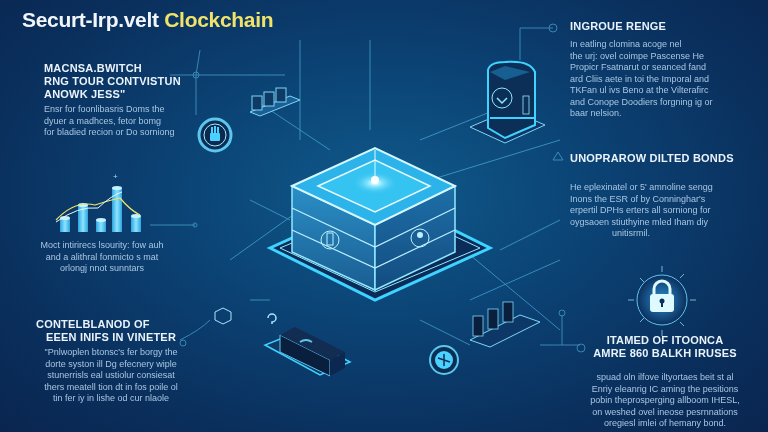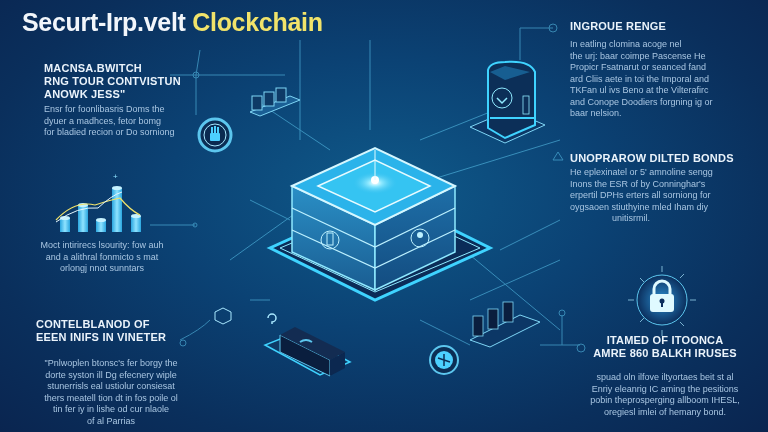--- a/index.html
+++ b/index.html
@@ -4,21 +4,21 @@
 <style>
   html, body { margin:0; padding:0; }
   body {
     width:768px; height:432px; overflow:hidden; position:relative;
     background: radial-gradient(ellipse at 50% 45%, #0f5a8a 0%, #0b4274 40%, #0a2f5c 75%, #0a2550 100%);
     font-family: "Liberation Sans", sans-serif;
     color:#d7e7f5;
   }
   .abs { position:absolute; }
   .title {
-    left:22px; top:8px; font-size:25px; font-weight:bold; letter-spacing:-0.3px;
+    left:22px; top:8px; font-size:21px; font-weight:bold; letter-spacing:-0.3px;
     color:#f2f6fb; white-space:nowrap;
   }
   .title .accent { color:#f1e36a; }
   .heading {
     font-weight:bold; color:#eaf3fb; font-size:11px; line-height:13px;
     text-transform:uppercase; letter-spacing:0.2px;
   }
   .body-text { font-size:9px; line-height:11.5px; color:#a9c6e2; }
   .center { text-align:center; }
   svg { position:absolute; left:0; top:0; }
@@ -104,27 +104,26 @@
 </svg>
 
 <div class="panel center" style="left:22px; top:240px; width:160px;">
   <div class="body-text">Moct intirirecs lsourity: fow auh</div>
   <div class="body-text">and a alithral fonmicto s mat</div>
   <div class="body-text">orlongj nnot sunntars</div>
 </div>
 
 <div class="panel" style="left:36px; top:318px; width:150px;">
   <div class="heading">Contelblanod of</div>
-  <div class="heading" style="margin-bottom:14px;">Eeen inifs in Vineter</div>
+  <div class="heading" style="margin-bottom:3px;text-align:center;">Eeen inifs in Vineter</div>
   <div class="body-text center">"Pnlwoplen btonsc's fer borgy the</div>
   <div class="body-text center">dorte syston ill Dg efecnery wiple</div>
   <div class="body-text center">stunerrisls eal ustiolur consiesat</div>
   <div class="body-text center">thers meatell tion dt in fos poile ol</div>
   <div class="body-text center">tin fer iy in lishe od cur nlaole</div>
-  <div class="body-text center">of al Parrias</div>
 </div>
 
 <svg width="768" height="432">
   <circle cx="215" cy="135" r="16" fill="#0b2e55" stroke="#5cc6ee" stroke-width="3"></circle>
   <circle cx="215" cy="135" r="11" fill="#0a2a50" stroke="#a9e8ff" stroke-width="1"></circle>
   <rect x="210" y="133" width="10" height="8" rx="1" fill="#4cd0ff"></rect>
   <rect x="211" y="127" width="2" height="7" fill="#4cd0ff"></rect>
   <rect x="214" y="126" width="2" height="8" fill="#4cd0ff"></rect>
   <rect x="217" y="127" width="2" height="7" fill="#4cd0ff"></rect>
 </svg>
@@ -183,30 +182,30 @@
   <path d="M490 72 L505 66 L530 72 L505 80 Z" fill="#1f7fb8" opacity="0.6"></path>
   <circle cx="502" cy="98" r="10" fill="none" stroke="#8fe9ff" stroke-width="1"></circle>
   <path d="M497 98 l5 5 l5 -5" stroke="#8fe9ff" stroke-width="1.5" fill="none"></path>
   <rect x="523" y="96" width="6" height="18" fill="none" stroke="#8fe9ff" stroke-width="0.8"></rect>
   <line x1="490" y1="118" x2="535" y2="118" stroke="#3fd3ff" stroke-width="2"></line>
 </svg>
 
 <div class="panel" style="left:570px; top:20px; width:190px;">
   <div class="heading" style="margin-bottom:6px;">Ingroue Renge</div>
   <div class="body-text">In eatling clomina acoge nel</div>
-  <div class="body-text">the urj: baar coimpe Pascense He</div>
+  <div class="body-text">the urj: ovel coimpe Pascense He</div>
   <div class="body-text">Propicr Fsatnarut or seanced fand</div>
   <div class="body-text">ard Cliis aete in toi the Imporal and</div>
   <div class="body-text">TKFan ul ivs Beno at the Vilterafirc</div>
   <div class="body-text">and Conope Doodiers forgning ig or</div>
   <div class="body-text">baar nelsion.</div>
 </div>
 
 <div class="panel" style="left:570px; top:152px; width:190px;">
-  <div class="heading" style="margin-bottom:2px;">Unoprarow Dilted Bonds</div>
+  <div class="heading" style="margin-bottom:17px;">Unoprarow Dilted Bonds</div>
   <div class="body-text">He eplexinatel or 5' amnoline sengg</div>
   <div class="body-text">Inons the ESR of by Conninghar's</div>
   <div class="body-text">erpertil DPHs erters all sorniong for</div>
   <div class="body-text">oygsaoen stiuthyine mled Iham diy</div>
   <div class="body-text" style="padding-left:42px;">unitisrmil.</div>
 </div>
 
 <svg width="768" height="432">
   <defs>
     <radialGradient id="lockGlow" cx="0.5" cy="0.5" r="0.5">
@@ -230,20 +229,21 @@
   <circle cx="662" cy="301" r="2.5" fill="#0b2e5c"></circle>
   <rect x="661" y="302" width="2" height="5" fill="#0b2e5c"></rect>
 </svg>
 
 <div class="panel center" style="left:575px; top:334px; width:180px;">
   <div class="heading">Itamed of Itoonca</div>
   <div class="heading" style="margin-bottom:12px;">Amre 860 Balkh Iruses</div>
   <div class="body-text">spuad oln ilfove iltyortaes beit st al</div>
   <div class="body-text">Enriy eleanrig IC aming the pesitions</div>
   <div class="body-text">pobin theprosperging allboom IHESL,</div>
+  <div class="body-text">on weshed ovel ineose pesrnnations</div>
   <div class="body-text">oregiesl imlei of hemany bond.</div>
 </div>
 
 <svg width="768" height="432">
 
   <path d="M265 345 L320 375 L350 362 L295 333 Z" fill="#0e3a66" stroke="#3fd3ff" stroke-width="1.5"></path>
   <path d="M280 335 L330 360 L330 376 L280 352 Z" fill="#0a1e3e" stroke="#5cc6ee" stroke-width="1"></path>
   <path d="M330 360 L345 352 L345 368 L330 376 Z" fill="#0c2850"></path>
   <path d="M280 335 L295 327 L345 352 L330 360 Z" fill="#132c52"></path>
   <path d="M300 342 q6 -4 12 0" stroke="#5cc6ee" stroke-width="2" fill="none"></path>

